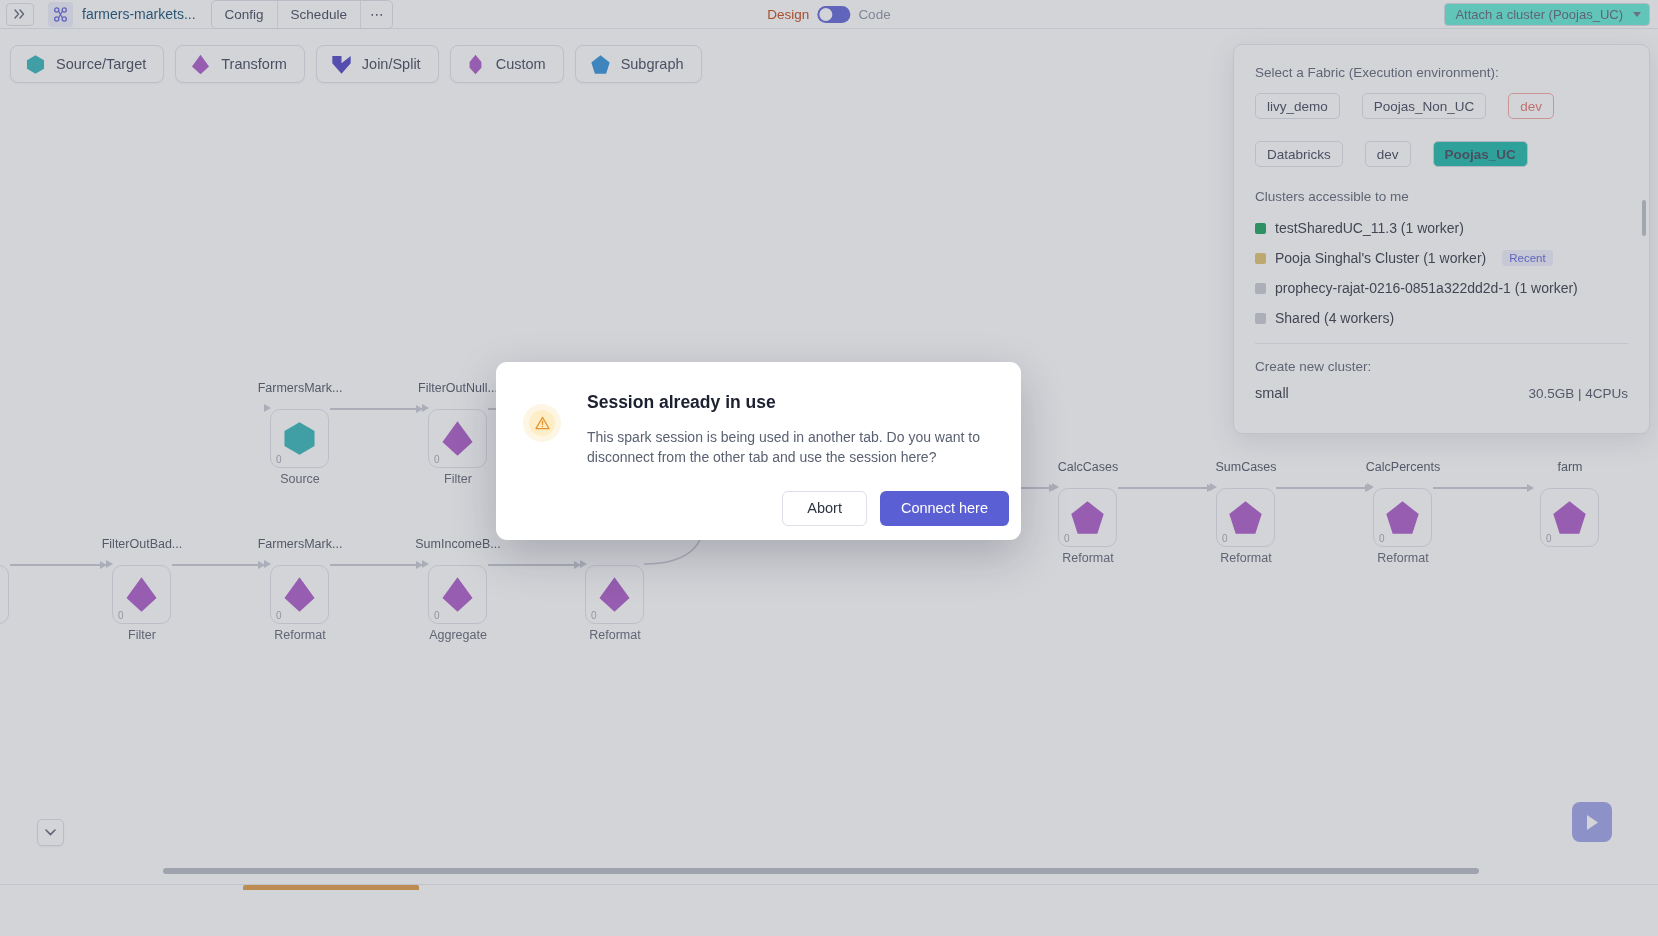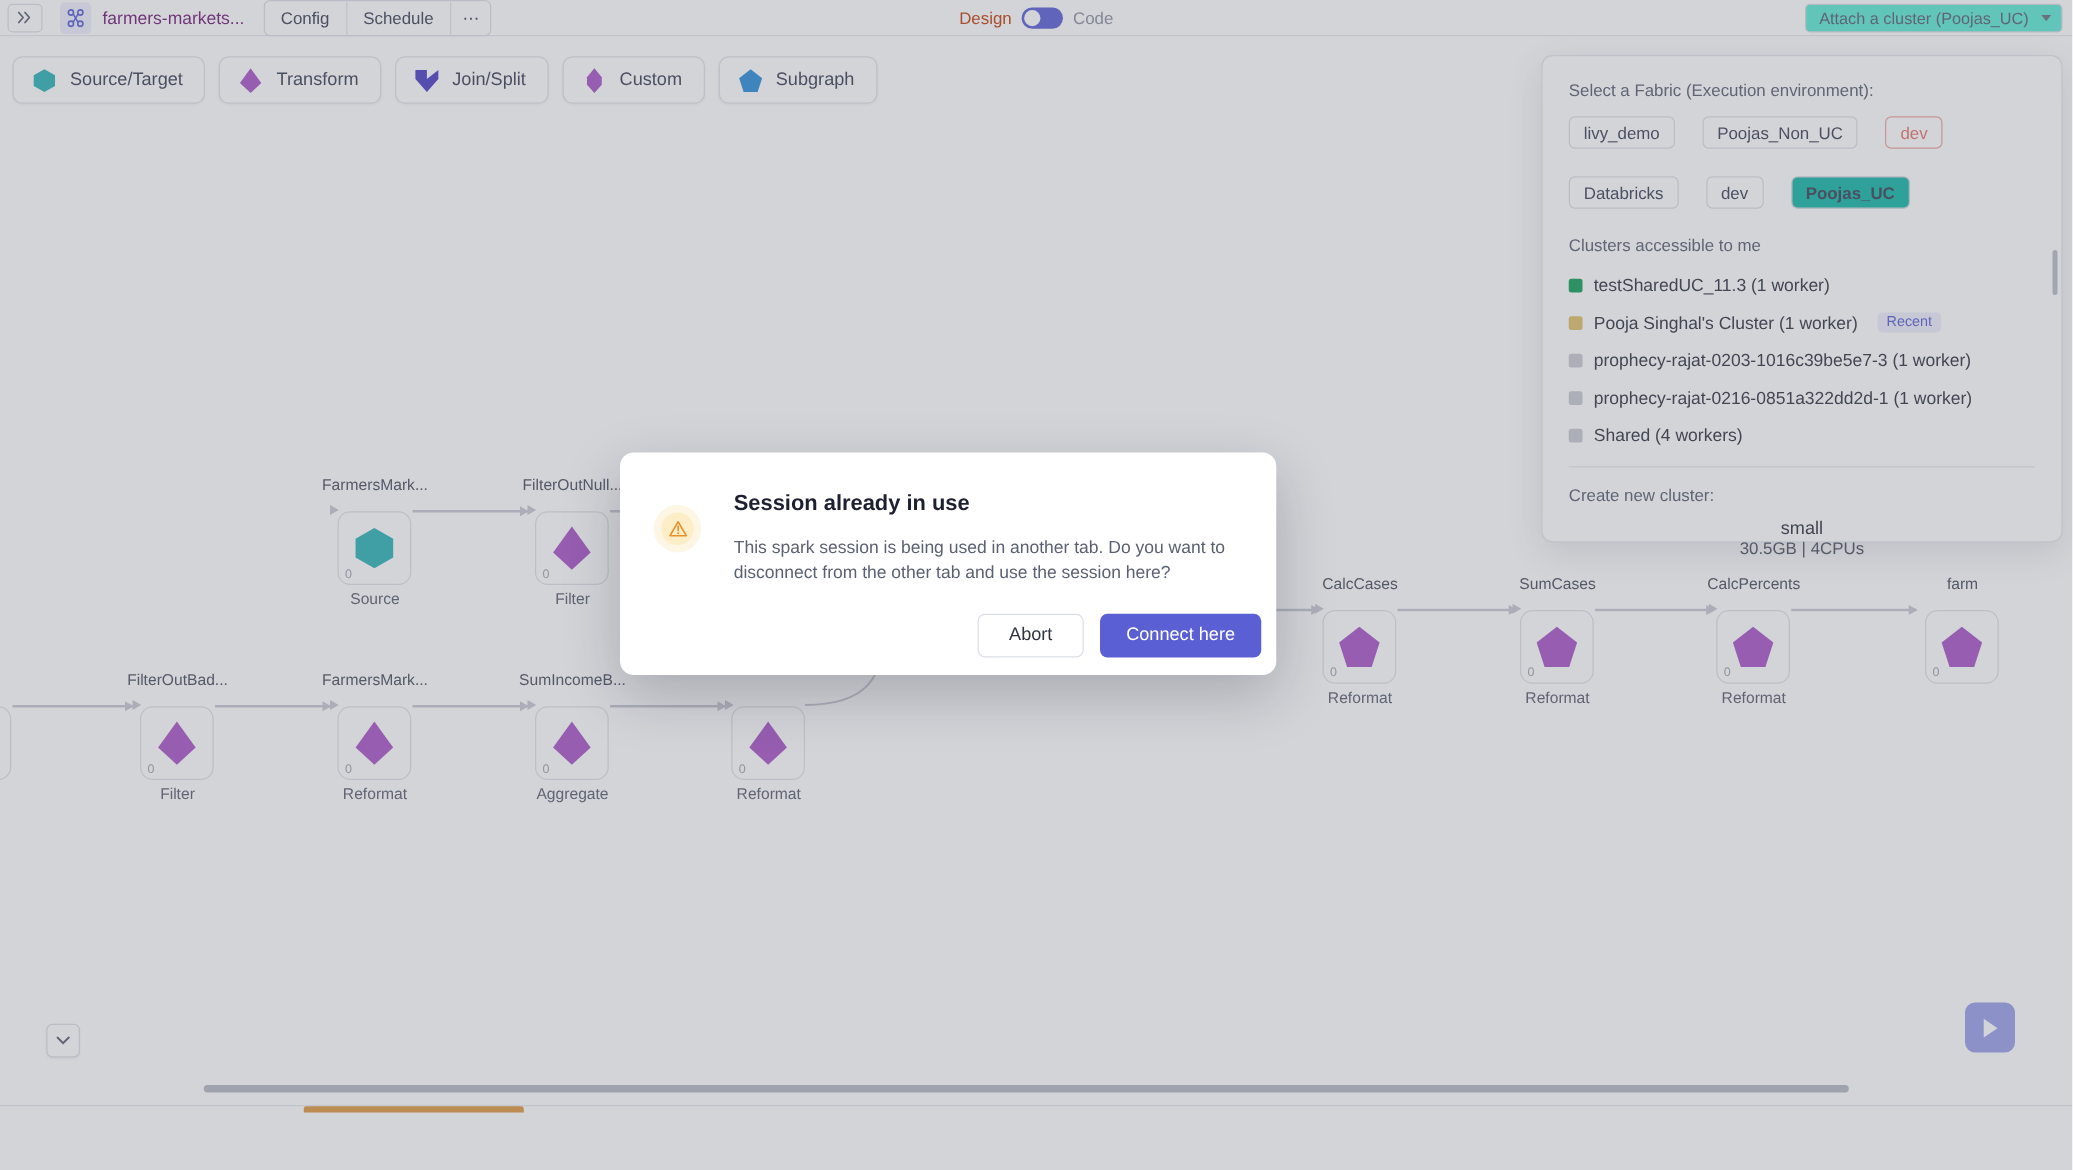--- a/index.html
+++ b/index.html
@@ -54,21 +54,21 @@
     margin-left: 14px;
     display: flex; align-items: center;
   }
   .proj-icon {
     width: 25px; height: 25px; border-radius: 4px;
     background: #eceefb;
     display: flex; align-items: center; justify-content: center;
     margin-right: 9px;
   }
   .proj-name {
-    font-size: 14px; color: #701a75; font-weight: 500;
+    font-size: 14px; color: #0c4a6e; font-weight: 500;
     margin-right: 15px;
   }
   .seg {
     display: flex; align-items: center;
     border: 1px solid #dcdfe5; border-radius: 5px;
     height: 29px; overflow: hidden; background: #fff;
   }
   .seg > div {
     padding: 0 13px; height: 100%;
     display: flex; align-items: center;
@@ -230,21 +230,20 @@
     border-top: 1px solid #e7e9ee;
     margin: 10px 0 0 0;
   }
   .create-label {
     font-size: 13.5px; color: #5a6172;
     margin-top: 15px;
   }
   .create-row {
     display: flex; align-items: center; justify-content: space-between;
     margin-top: 11px;
-    flex-direction: column;
   }
   .create-name { font-size: 14.5px; color: #2e3440; }
   .create-spec { font-size: 13.5px; color: #4a505f; }
   .panel-scroll {
     position: absolute; right: 3px; top: 155px;
     width: 4px; height: 36px; border-radius: 2px;
     background: #b9bdc7;
   }
 
   
@@ -569,24 +568,20 @@
             <span class="cl-dot" style="background: rgb(18, 160, 90);"></span>
             <span>testSharedUC_11.3 (1 worker)</span>
           </div>
           <div class="cl-item">
             <span class="cl-dot" style="background: rgb(224, 192, 105);"></span>
             <span>Pooja Singhal's Cluster (1 worker)</span>
             <span class="badge-recent">Recent</span>
           </div>
           <div class="cl-item">
             <span class="cl-dot" style="background: rgb(199, 202, 210);"></span>
-            <span>prophecy-rajat-0203-1016c39be5e7-3 (1 worker)</span>
-          </div>
-          <div class="cl-item">
-            <span class="cl-dot" style="background: rgb(199, 202, 210);"></span>
             <span>prophecy-rajat-0216-0851a322dd2d-1 (1 worker)</span>
           </div>
           <div class="cl-item">
             <span class="cl-dot" style="background: rgb(199, 202, 210);"></span>
             <span>Shared (4 workers)</span>
           </div>
         </div>
       <div class="cp-divider"></div>
       <div class="create-label">Create new cluster:</div>
       <div class="create-row">

